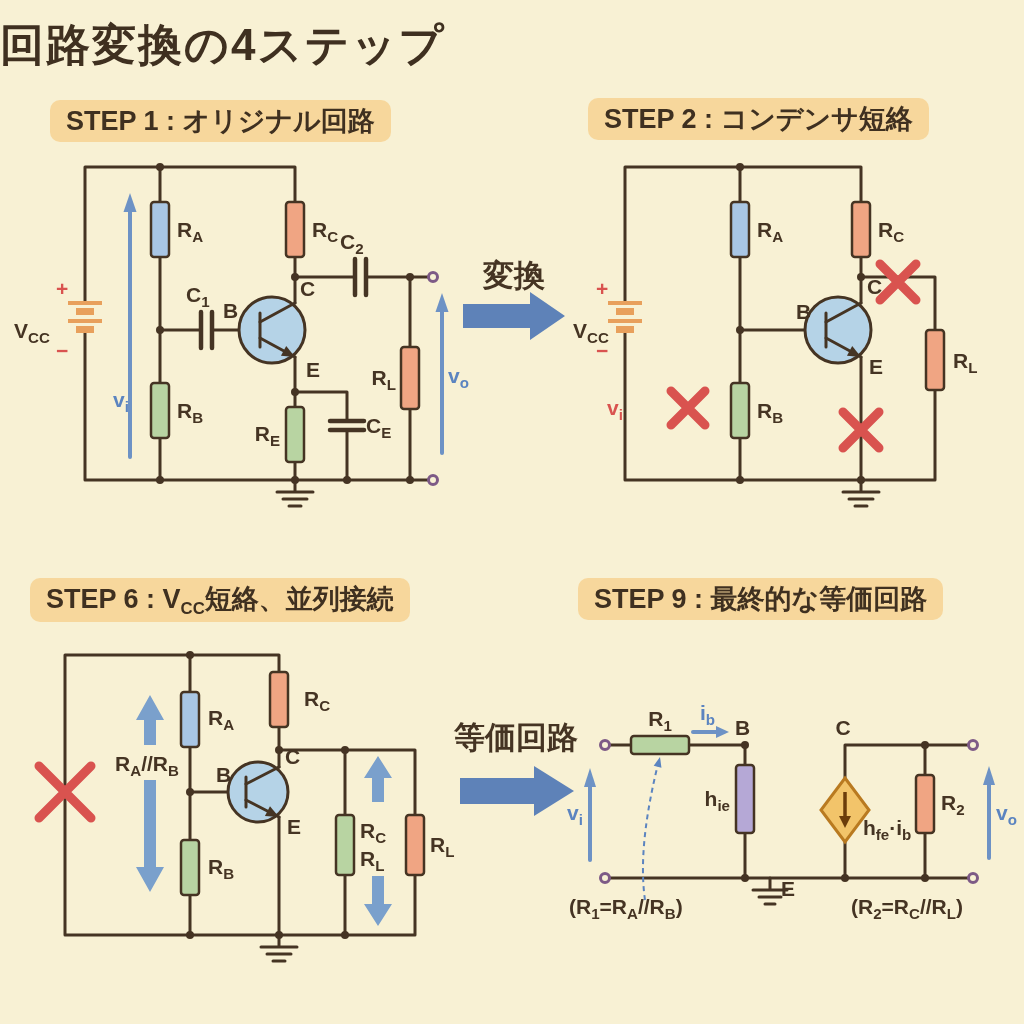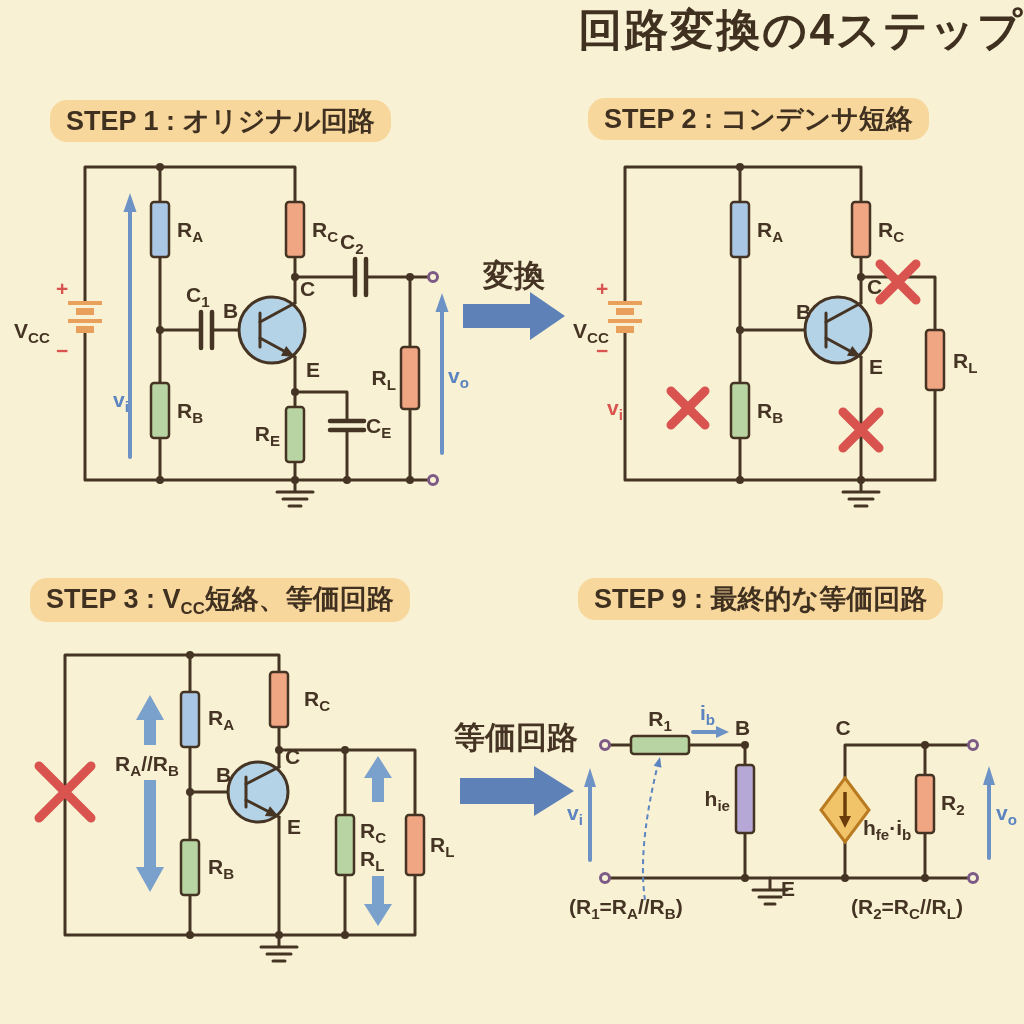--- a/index.html
+++ b/index.html
@@ -4,26 +4,26 @@
 <style>
   * { margin:0; padding:0; box-sizing:border-box; }
   html,body { width:1024px; height:1024px; }
   body {
     background:#f8f1d4;
     font-family:"Liberation Sans", sans-serif;
     position:relative;
     overflow:hidden;
   }
   .page-title {
-    position:absolute; top:1px; left:0; width:100%;
-    text-align:right; font-size:44px; font-weight:bold;
+    position:absolute; top:16px; left:0; width:100%;
+    text-align:left; font-size:44px; font-weight:bold;
     color:#3f3020; letter-spacing:2px;
   }
   .step-title {
-    position:absolute; background:#f7d79c; border-radius:17px;
+    position:absolute; background:#f7d79c; border-radius:10px;
     padding:3px 16px; font-size:27px; font-weight:bold;
     color:#3f3020; white-space:nowrap;
   }
   .step-title sub { font-size:62%; }
   svg { position:absolute; overflow:visible; }
   .wire { stroke:#453423; stroke-width:3; fill:none; stroke-linecap:round; }
   .cap  { stroke:#453423; stroke-width:4.5; fill:none; stroke-linecap:round; }
   .comp { stroke:#453423; stroke-width:2.5; }
   .dot  { fill:#453423; }
   .term { fill:#f8f1d4; stroke:#7d5a86; stroke-width:3; }
@@ -38,21 +38,21 @@
   .fatarrow   { fill:#7aa0cc; }
   .dash { stroke:#5b84c0; stroke-width:2; fill:none; stroke-dasharray:5 4; }
 </style>
 </head>
 <body>
 
 <div class="page-title">回路変換の4ステップ</div>
 
 <div class="step-title" style="left:50px;top:100px"><span>STEP 1 : オリジナル回路</span></div>
 <div class="step-title" style="left:588px;top:98px"><span>STEP 2 : コンデンサ短絡</span></div>
-<div class="step-title" style="left:30px;top:578px"><span>STEP 3 : V</span><sub>CC</sub><span>短絡、等価回路</span></div>
+<div class="step-title" style="left:30px;top:578px"><span>STEP 6 : V</span><sub>CC</sub><span>短絡、並列接続</span></div>
 <div class="step-title" style="left:578px;top:578px"><span>STEP 9 : 最終的な等価回路</span></div>
 
 <svg style="left:10px;top:155px" width="465" height="380" viewBox="0 0 465 380">
   <g>
     <path class="wire" d="M75,12 H285 M75,12 V146 M75,178 V325 M75,325 H418
       M150,12 V47 M150,102 V228 M150,283 V325
       M150,175 H189 M202,175 H250
       M285,12 V47 M285,102 V148
       M285,122 H343 M358,122 H419
       M400,122 V192 M400,254 V325

